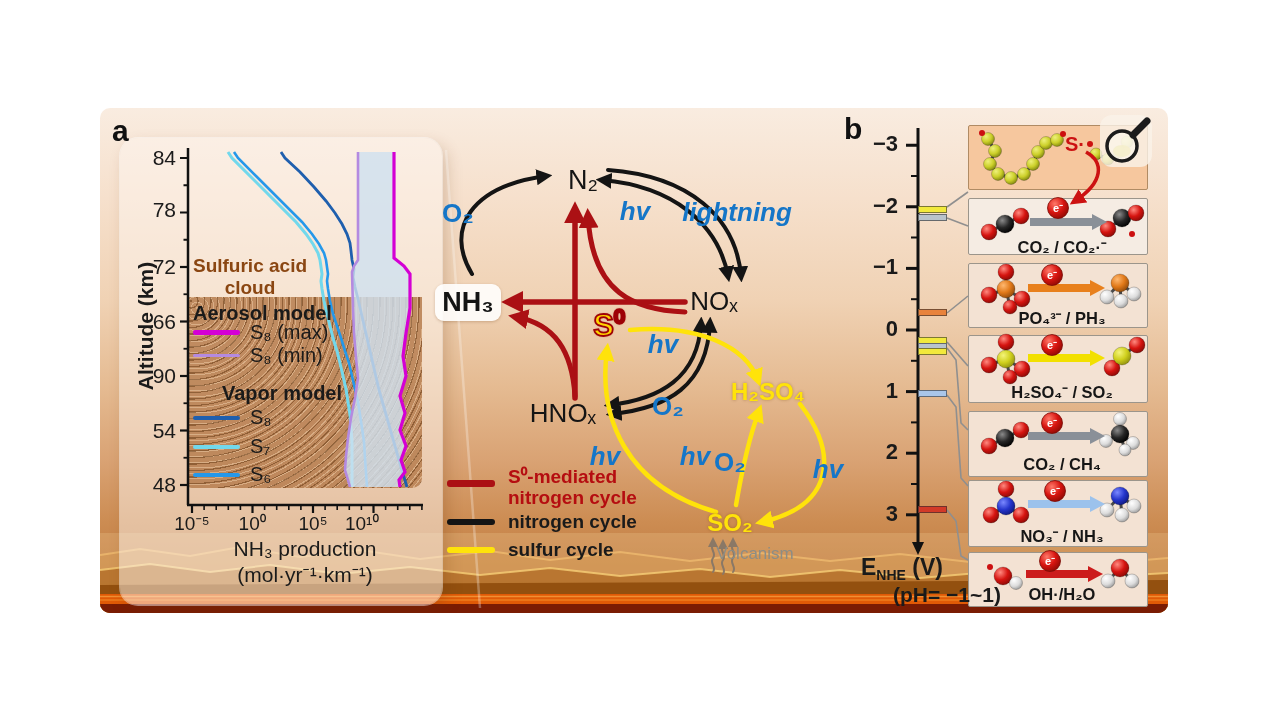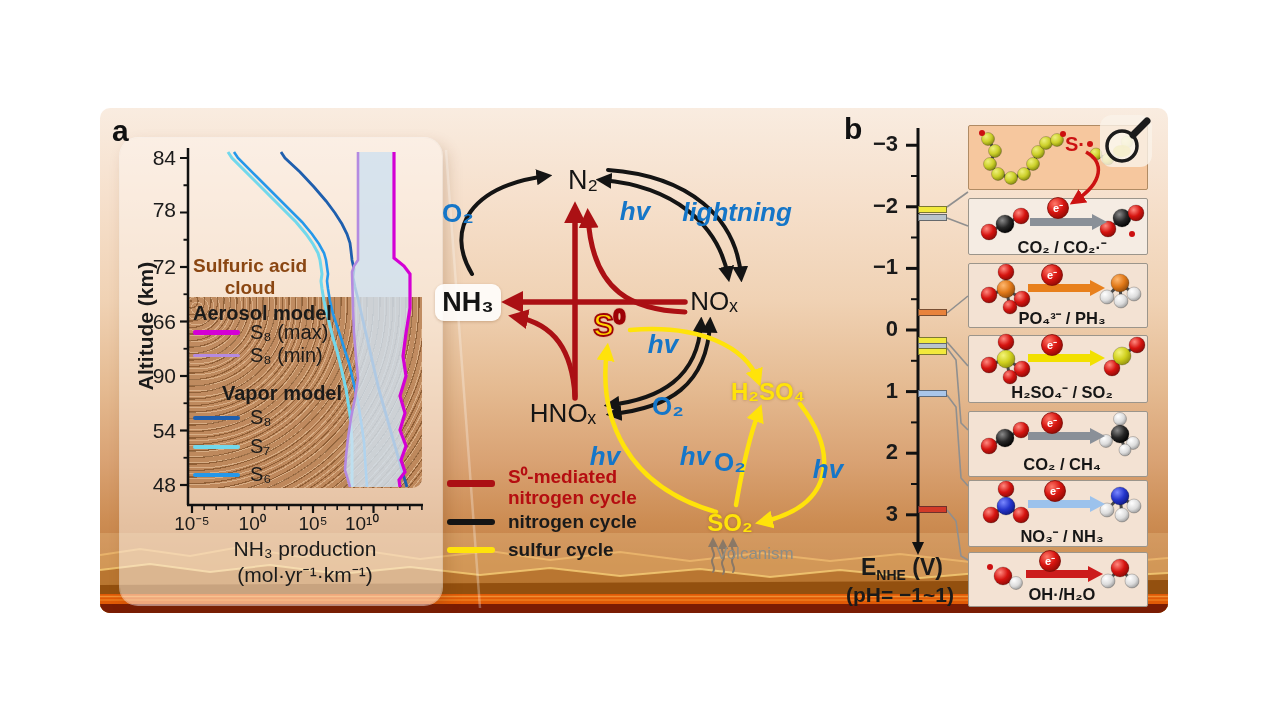--- a/index.html
+++ b/index.html
@@ -50,21 +50,21 @@
   
   .pb-tick-label{font-size:22px;font-weight:600;text-align:right;width:40px;}
   .pb-bar{position:absolute;border:1px solid rgba(45,45,45,.6);box-sizing:border-box;}
   .pb-box{position:absolute;left:868px;width:180px;box-sizing:border-box;border:1.5px solid #9b958b;border-radius:2px;background:#f3e2d3;}
   .pb-box-light{background:#f5ece3;}
   .pb-box-peach{background:#f6c79e;border-color:#b08b64;}
   .pb-box-label{position:absolute;transform:translate(-50%,0);font-size:16.5px;font-weight:600;color:#161616;}
   .sdot{font-size:20px;font-weight:bold;color:#cc1212;}
   .enhe{font-size:23px;font-weight:bold;}
   .enhe sub{font-size:14px;}
-  .enhe-ph{font-size:21px;font-weight:bold;}
+  .enhe-ph{font-size:21px;font-weight:bold;margin-left:47px;}
 </style>
 </head>
 <body>
 
 <div id="stage">
 <div id="figure">
 
   <svg class="lyr" id="bg-svg" width="1068" height="505" viewBox="0 0 1068 505">
     <rect x="0" y="425" width="1068" height="48" fill="rgba(245,208,152,0.25)"></rect>
     <path d="M0,447 L40,441 90,448 140,439 200,449 260,442 320,451 390,443 450,452 520,444 590,453 660,445 730,453 800,446 870,454 940,448 1010,455 1068,450 V505 H0 Z" fill="#d49a57" opacity="0.7"></path>

